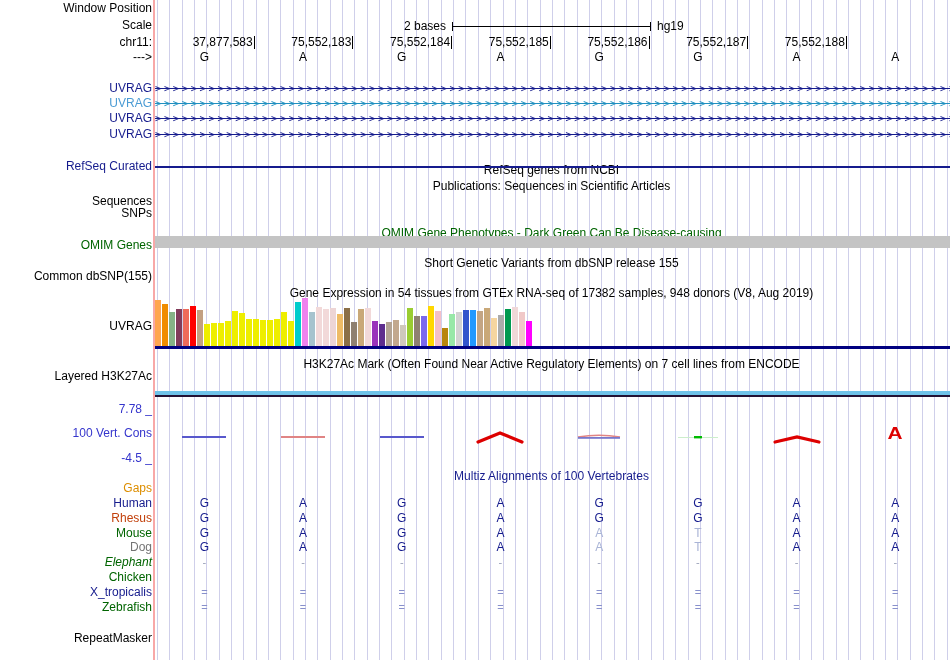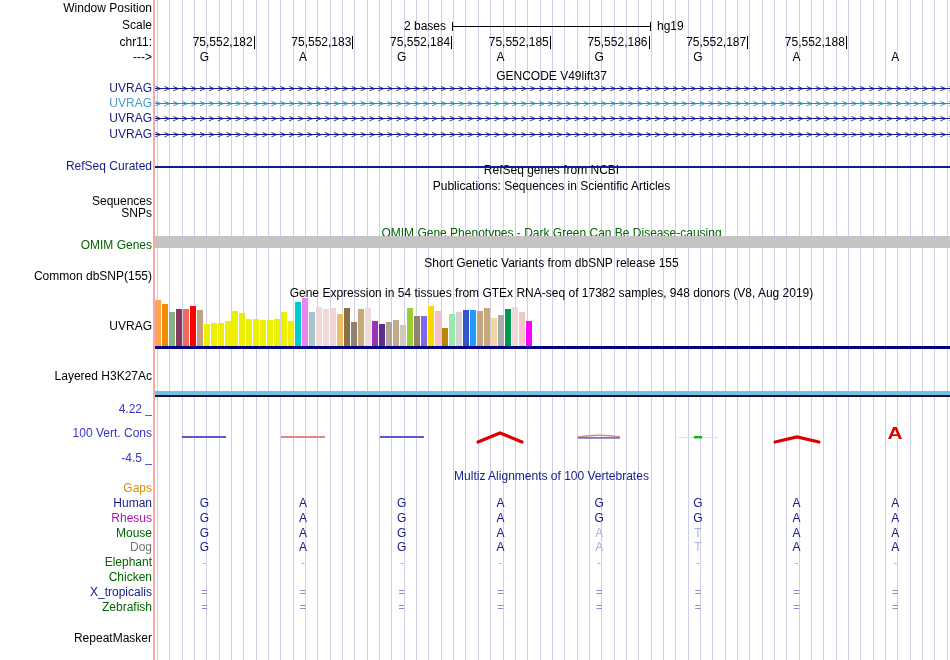--- a/index.html
+++ b/index.html
@@ -46,54 +46,54 @@
   <div class="lbl" style="top:19px">Scale</div>
   <div style="position:absolute;left:350px;top:19px;width:96px;text-align:right">2 bases</div>
   <div class="scalebar">
       <i></i>
     </div>
   <div style="position:absolute;left:657px;top:19px">hg19</div>
 
   <div class="lbl" style="top:36px">chr11:</div>
   <div class="lbl" style="top:51px">---&gt;</div>
 
-  <div class="title" style="top:70px">GENCODE V49lift37</div>
 
   <div class="title" style="top:164px">RefSeq genes from NCBI</div>
   <div class="lbl navy" style="top:160px">RefSeq Curated</div>
   <div class="hline-refseq"></div>
 
   <div class="title" style="top:180px">Publications: Sequences in Scientific Articles</div>
   <div class="lbl" style="top:195px">Sequences</div>
   <div class="lbl" style="top:207px">SNPs</div>
 
   <div class="title green" style="top:227px">OMIM Gene Phenotypes - Dark Green Can Be Disease-causing</div>
   <div class="omim-bar" style="background: rgb(196, 196, 196);"></div>
   <div class="lbl green" style="top:239px">OMIM Genes</div>
 
   <div class="title" style="top:257px">Short Genetic Variants from dbSNP release 155</div>
   <div class="lbl" style="top:270px">Common dbSNP(155)</div>
 
   <div class="title" style="top:287px">Gene Expression in 54 tissues from GTEx RNA-seq of 17382 samples, 948 donors (V8, Aug 2019)</div>
   <div class="lbl" style="top:320px">UVRAG</div>
   <div class="gtex-baseline"></div>
 
+  <div class="title" style="top:358px">H3K27Ac Mark (Often Found Near Active Regulatory Elements) on 7 cell lines from ENCODE</div>
   <div class="lbl" style="top:370px">Layered H3K27Ac</div>
   <div class="k27-sky"></div>
   <div class="k27-dark"></div>
 
-  <div class="lbl blue" style="top:403px">4.22 _</div>
+  <div class="lbl blue" style="top:403px">7.78 _</div>
   <div class="lbl blue" style="top:427px">100 Vert. Cons</div>
   <div class="lbl blue" style="top:452px">-4.5 _</div>
 
   <div class="title navy" style="top:470px">Multiz Alignments of 100 Vertebrates</div>
   <div class="lbl orange" style="top:482px">Gaps</div>
 
   <div class="lbl" style="top:632px">RepeatMasker</div>
-<div class="coord" style="left: 160.7px; top: 36px;">75,552,182</div>
+<div class="coord" style="left: 160.7px; top: 36px;">37,877,583</div>
     <div class="coord" style="left: 259.4px; top: 36px;">75,552,183</div>
     <div class="coord" style="left: 358.1px; top: 36px;">75,552,184</div>
     <div class="coord" style="left: 456.8px; top: 36px;">75,552,185</div>
     <div class="coord" style="left: 555.5px; top: 36px;">75,552,186</div>
     <div class="coord" style="left: 654.2px; top: 36px;">75,552,187</div>
     <div class="coord" style="left: 752.9px; top: 36px;">75,552,188</div>
     <div class="base" style="left: 194.35px; top: 51px;">G</div>
     <div class="base" style="left: 293.05px; top: 51px;">A</div>
     <div class="base" style="left: 391.75px; top: 51px;">G</div>
     <div class="base" style="left: 490.45px; top: 51px;">A</div>
@@ -201,21 +201,21 @@
     <div class="glyph-letter" style="left: 885.25px; top: 426px; color: rgb(221, 0, 0);">A</div>
     <div class="mlbl" style="top: 497px; color: rgb(21, 27, 141);">Human</div>
     <div class="mcell" style="left: 195.35px; top: 497px; color: rgb(21, 27, 141); font-size: 12px;">G</div>
     <div class="mcell" style="left: 294.05px; top: 497px; color: rgb(21, 27, 141); font-size: 12px;">A</div>
     <div class="mcell" style="left: 392.75px; top: 497px; color: rgb(21, 27, 141); font-size: 12px;">G</div>
     <div class="mcell" style="left: 491.45px; top: 497px; color: rgb(21, 27, 141); font-size: 12px;">A</div>
     <div class="mcell" style="left: 590.15px; top: 497px; color: rgb(21, 27, 141); font-size: 12px;">G</div>
     <div class="mcell" style="left: 688.85px; top: 497px; color: rgb(21, 27, 141); font-size: 12px;">G</div>
     <div class="mcell" style="left: 787.55px; top: 497px; color: rgb(21, 27, 141); font-size: 12px;">A</div>
     <div class="mcell" style="left: 886.25px; top: 497px; color: rgb(21, 27, 141); font-size: 12px;">A</div>
-    <div class="mlbl" style="top: 511.8px; color: #a21caf;">Rhesus</div>
+    <div class="mlbl" style="top: 511.8px; color: #c2410c;">Rhesus</div>
     <div class="mcell" style="left: 195.35px; top: 511.8px; color: rgb(21, 27, 141); font-size: 12px;">G</div>
     <div class="mcell" style="left: 294.05px; top: 511.8px; color: rgb(21, 27, 141); font-size: 12px;">A</div>
     <div class="mcell" style="left: 392.75px; top: 511.8px; color: rgb(21, 27, 141); font-size: 12px;">G</div>
     <div class="mcell" style="left: 491.45px; top: 511.8px; color: rgb(21, 27, 141); font-size: 12px;">A</div>
     <div class="mcell" style="left: 590.15px; top: 511.8px; color: rgb(21, 27, 141); font-size: 12px;">G</div>
     <div class="mcell" style="left: 688.85px; top: 511.8px; color: rgb(21, 27, 141); font-size: 12px;">G</div>
     <div class="mcell" style="left: 787.55px; top: 511.8px; color: rgb(21, 27, 141); font-size: 12px;">A</div>
     <div class="mcell" style="left: 886.25px; top: 511.8px; color: rgb(21, 27, 141); font-size: 12px;">A</div>
     <div class="mlbl" style="top: 526.6px; color: rgb(0, 100, 0);">Mouse</div>
     <div class="mcell" style="left: 195.35px; top: 526.6px; color: rgb(21, 27, 141); font-size: 12px;">G</div>
@@ -228,21 +228,21 @@
     <div class="mcell" style="left: 886.25px; top: 526.6px; color: rgb(21, 27, 141); font-size: 12px;">A</div>
     <div class="mlbl" style="top: 541.4px; color: #737373;">Dog</div>
     <div class="mcell" style="left: 195.35px; top: 541.4px; color: rgb(21, 27, 141); font-size: 12px;">G</div>
     <div class="mcell" style="left: 294.05px; top: 541.4px; color: rgb(21, 27, 141); font-size: 12px;">A</div>
     <div class="mcell" style="left: 392.75px; top: 541.4px; color: rgb(21, 27, 141); font-size: 12px;">G</div>
     <div class="mcell" style="left: 491.45px; top: 541.4px; color: rgb(21, 27, 141); font-size: 12px;">A</div>
     <div class="mcell" style="left: 590.15px; top: 541.4px; color: rgb(169, 180, 214); font-size: 12px;">A</div>
     <div class="mcell" style="left: 688.85px; top: 541.4px; color: rgb(169, 180, 214); font-size: 12px;">T</div>
     <div class="mcell" style="left: 787.55px; top: 541.4px; color: rgb(21, 27, 141); font-size: 12px;">A</div>
     <div class="mcell" style="left: 886.25px; top: 541.4px; color: rgb(21, 27, 141); font-size: 12px;">A</div>
-    <div class="mlbl" style="top: 556.2px; color: rgb(0, 100, 0);">Elephant</div>
+    <div class="mlbl" style="top: 556.2px; color: rgb(0, 100, 0); font-style: italic;">Elephant</div>
     <div class="mcell" style="left: 195.35px; top: 556.2px; color: rgb(154, 160, 184); font-size: 11px;">-</div>
     <div class="mcell" style="left: 294.05px; top: 556.2px; color: rgb(154, 160, 184); font-size: 11px;">-</div>
     <div class="mcell" style="left: 392.75px; top: 556.2px; color: rgb(154, 160, 184); font-size: 11px;">-</div>
     <div class="mcell" style="left: 491.45px; top: 556.2px; color: rgb(154, 160, 184); font-size: 11px;">-</div>
     <div class="mcell" style="left: 590.15px; top: 556.2px; color: rgb(154, 160, 184); font-size: 11px;">-</div>
     <div class="mcell" style="left: 688.85px; top: 556.2px; color: rgb(154, 160, 184); font-size: 11px;">-</div>
     <div class="mcell" style="left: 787.55px; top: 556.2px; color: rgb(154, 160, 184); font-size: 11px;">-</div>
     <div class="mcell" style="left: 886.25px; top: 556.2px; color: rgb(154, 160, 184); font-size: 11px;">-</div>
     <div class="mlbl" style="top: 571px; color: rgb(0, 100, 0);">Chicken</div>
     <div class="mlbl" style="top: 585.8px; color: rgb(21, 27, 141);">X_tropicalis</div>

